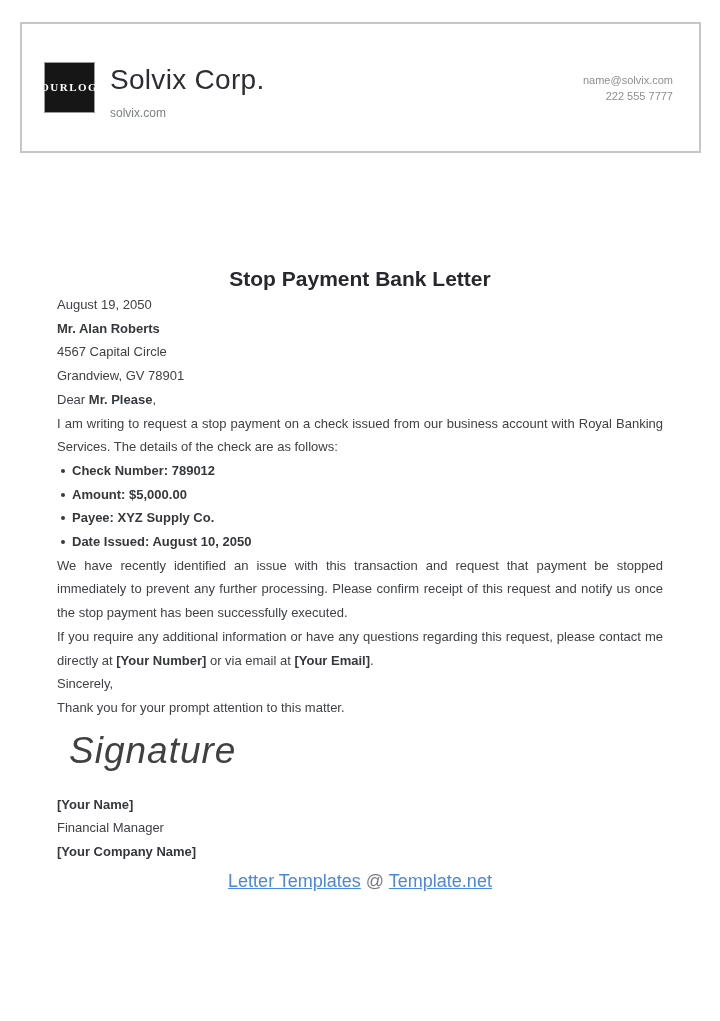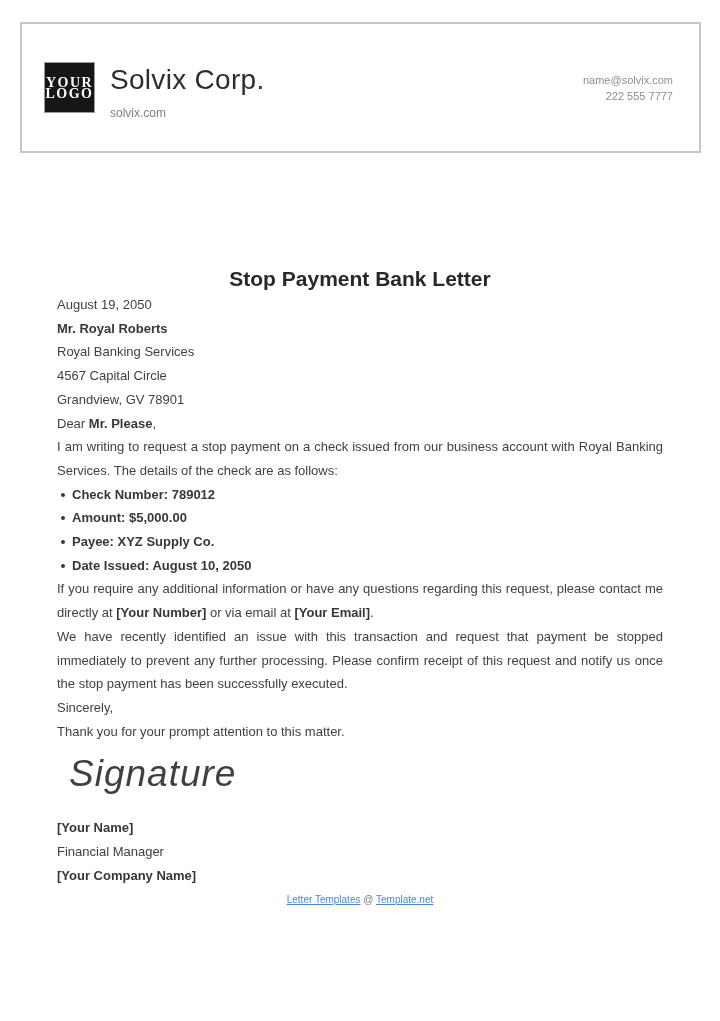--- a/index.html
+++ b/index.html
@@ -27,26 +27,26 @@
     align-items: center;
     padding: 0 26px 0 22px;
   }
   .logo {
     width: 51px;
     height: 51px;
     background: #161616;
     border: 1px solid #9a9a9a;
     color: #ffffff;
     display: flex;
-    flex-direction: column;
+    flex-direction: row;
     justify-content: center;
     align-items: center;
     font-family: "Liberation Serif", serif;
     font-weight: bold;
-    font-size: 14px;
+    font-size: 11px;
     letter-spacing: 1.5px;
     line-height: 11px;
     flex: 0 0 auto;
   }
   .company-block { margin-left: 15px; }
   .company-name {
     font-size: 28px;
     color: #2b2d30;
     letter-spacing: 0.3px;
     line-height: 32px;
@@ -103,21 +103,21 @@
     color: #404040;
     letter-spacing: 1px;
     margin: 14px 0 0 12px;
     line-height: 34px;
   }
   .signoff { margin-top: 25px; font-size: 13px; line-height: 23.7px; }
   
   .footer {
     margin-top: 7px;
     text-align: center;
-    font-size: 10px;
+    font-size: 18px;
     color: #7a7d81;
   }
   .footer a {
     color: #4a86e8;
     text-decoration: underline;
     cursor: pointer;
   }
 </style>
 </head>
 <body>
@@ -137,38 +137,37 @@
       <div>name@solvix.com</div>
       <div>222 555 7777</div>
     </div>
   </div>
 
   <div class="letter">
     <div class="letter-title">Stop Payment Bank Letter</div>
 
     <div class="body-text">
       <div class="line">August 19, 2050</div>
-      <div class="line b">Mr. Royal Roberts</div>
-      <div class="line">Royal Banking Services</div>
+      <div class="line b">Mr. Alan Roberts</div>
       <div class="line">4567 Capital Circle</div>
       <div class="line">Grandview, GV 78901</div>
       <div class="line"><span>Dear </span><span class="b">Mr. Please</span><span>,</span></div>
 
       <div class="para">I am writing to request a stop payment on a check issued from our business account with Royal Banking Services. The details of the check are as follows:</div>
 
       <ul class="details">
         <li>Check Number: 789012</li>
         <li>Amount: $5,000.00</li>
         <li>Payee: XYZ Supply Co.</li>
         <li>Date Issued: August 10, 2050</li>
       </ul>
 
+      <div class="para">We have recently identified an issue with this transaction and request that payment be stopped immediately to prevent any further processing. Please confirm receipt of this request and notify us once the stop payment has been successfully executed.</div>
+
       <div class="para"><span>If you require any additional information or have any questions regarding this request, please contact me directly at </span><span class="b">[Your Number]</span><span> or via email at </span><span class="b">[Your Email]</span><span>.</span></div>
-
-      <div class="para">We have recently identified an issue with this transaction and request that payment be stopped immediately to prevent any further processing. Please confirm receipt of this request and notify us once the stop payment has been successfully executed.</div>
 
       <div class="line">Sincerely,</div>
       <div class="line">Thank you for your prompt attention to this matter.</div>
     </div>
 
     <div class="signature-script">Signature</div>
 
     <div class="signoff">
       <div class="b">[Your Name]</div>
       <div>Financial Manager</div>

